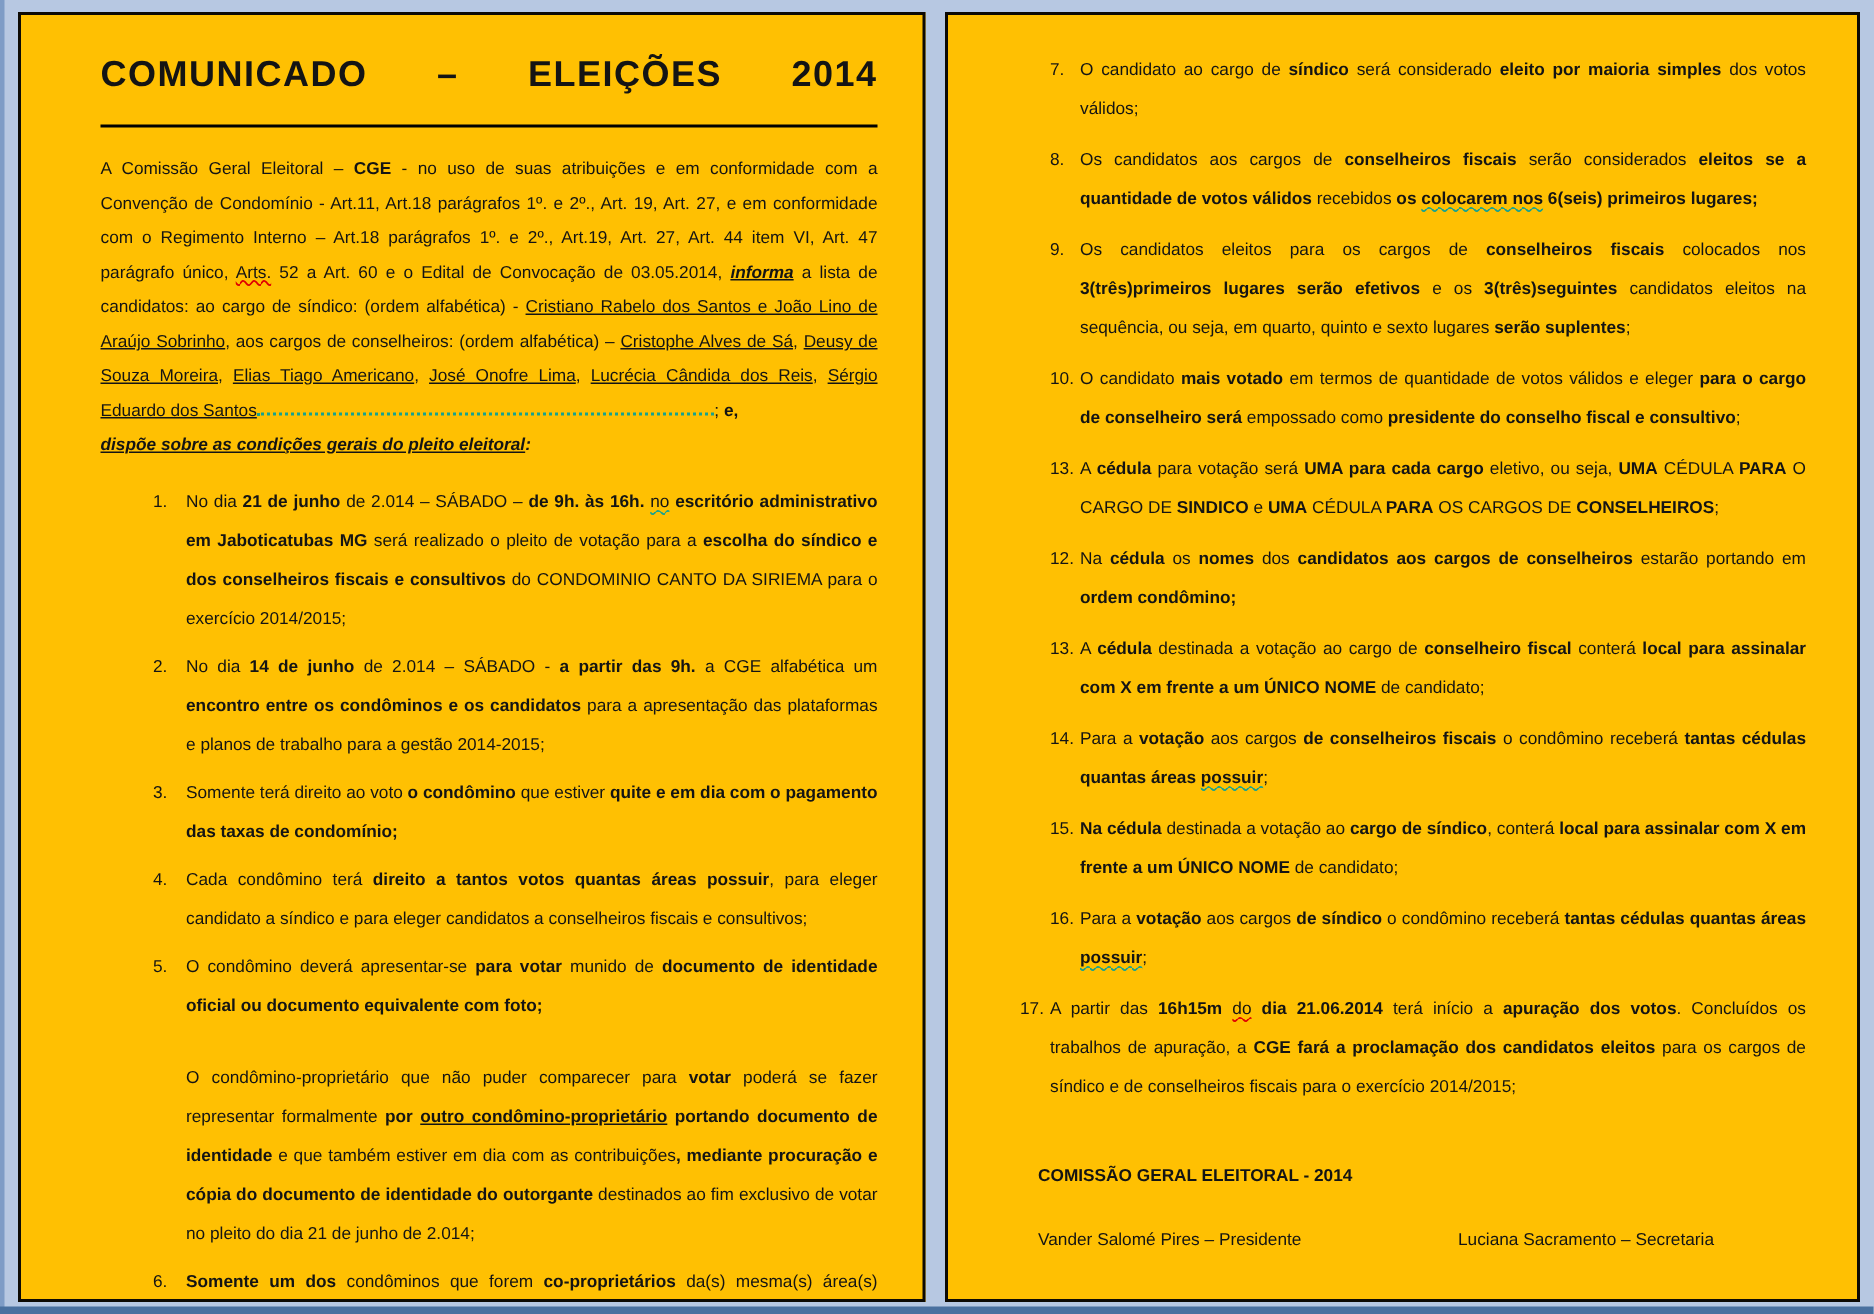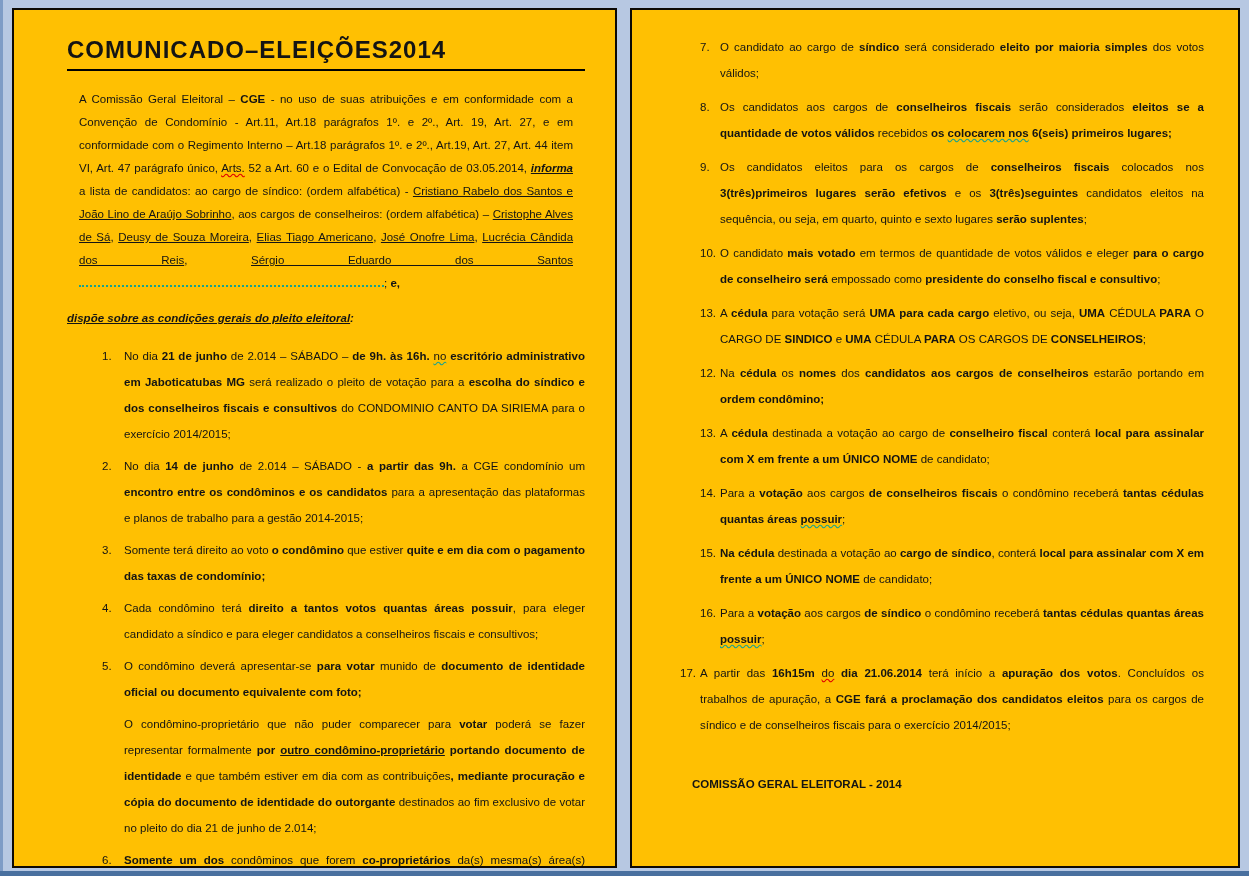--- a/index.html
+++ b/index.html
@@ -18,34 +18,34 @@
   .edge-left{position:absolute;left:0;top:0;width:3px;height:100%;background:var(--desktop-edge-left)}
   .edge-bottom{position:absolute;left:0;bottom:0;width:100%;height:5px;background:var(--desktop-edge)}
   .pages{position:absolute;top:8px;left:12px;display:flex;gap:13px}
   .page{
     background:var(--page-bg);border:2px solid var(--page-border);
     height:860px;font-size:11.5px;line-height:26px;overflow:hidden;
   }
   .page-left{width:605px;padding:26px 30px 0 53px}
   .page-right{width:610px;padding:24px 34px 0 68px}
   .title{
-    display:flex;justify-content:flex-start;align-items:baseline;
+    display:flex;justify-content:space-between;align-items:baseline;
     font-size:24px;font-weight:bold;letter-spacing:1px;line-height:28px;
-    border-bottom:2px solid #000;padding-bottom:5px;margin:0 0 17px 0;
+    border-bottom:2px solid #000;padding-bottom:19px;margin:0 0 17px 0;
   }
-  .intro{margin:12px;text-align:justify;line-height:23px}
+  .intro{margin:0;text-align:justify;line-height:23px}
   .intro-closing{margin:0 0 13px 0;line-height:23px}
   .list{margin:0}
   .item{display:flex;margin-bottom:6px}
   .page-right .item{margin-bottom:8px}
   .num{flex:none;width:22px;line-height:26px}
   .page-right .num{width:20px}
   .item .content{flex:1;min-width:0}
   .content p{margin:0;text-align:justify;line-height:26px}
-  .content p + p{margin-top:6px}
+  .content p + p{margin-top:22px}
   .list-left{margin-left:35px}
   .item.outdent{margin-left:-20px}
   .b{font-weight:bold}
   .i{font-style:italic}
   .u{text-decoration:underline}
   .rw{text-decoration:underline wavy var(--wavy-red);text-decoration-skip-ink:none}
   .gw{text-decoration:underline wavy var(--wavy-green);text-decoration-skip-ink:none}
   .b.gw{font-weight:bold}
   .fill{display:inline-block;width:305px;height:5px;border-bottom:2px dotted var(--wavy-green);vertical-align:baseline}
   .footer{margin-left:-8px}
@@ -73,21 +73,21 @@
     <div class="list list-left">
         <div class="item">
           <span class="num">1.</span>
           <div class="content">
             <p><span>No dia </span><span class="b">21 de junho</span><span> de 2.014 – SÁBADO – </span><span class="b">de 9h. às 16h.</span><span> </span><span class="gw">no</span><span> </span><span class="b">escritório administrativo em Jaboticatubas MG</span><span> será realizado o pleito de votação para a </span><span class="b">escolha do síndico e dos conselheiros fiscais e consultivos</span><span> do CONDOMINIO CANTO DA SIRIEMA para o exercício  2014/2015;</span></p>
           </div>
         </div>
         <div class="item">
           <span class="num">2.</span>
           <div class="content">
-            <p><span>No dia </span><span class="b">14 de junho</span><span> de 2.014 – SÁBADO - </span><span class="b">a partir das 9h.</span><span> a CGE condomínio um </span><span class="b">encontro entre os condôminos e os candidatos</span><span> para a apresentação das plataformas e planos de trabalho para a gestão 2014-2015;</span></p>
+            <p><span>No dia </span><span class="b">14 de junho</span><span> de 2.014 – SÁBADO - </span><span class="b">a partir das 9h.</span><span> a CGE alfabética um </span><span class="b">encontro entre os condôminos e os candidatos</span><span> para a apresentação das plataformas e planos de trabalho para a gestão 2014-2015;</span></p>
           </div>
         </div>
         <div class="item">
           <span class="num">3.</span>
           <div class="content">
             <p><span>Somente terá direito ao voto </span><span class="b">o condômino</span><span> que estiver </span><span class="b">quite e em dia com o pagamento das taxas de condomínio;</span></p>
           </div>
         </div>
         <div class="item">
           <span class="num">4.</span>
@@ -175,16 +175,20 @@
         </div>
         <div class="item outdent">
           <span class="num">17.</span>
           <div class="content">
             <p><span>A partir das </span><span class="b">16h15m</span><span> </span><span class="rw">do</span><span> </span><span class="b">dia 21.06.2014</span><span> terá início a </span><span class="b">apuração dos votos</span><span>. Concluídos os trabalhos de apuração, a </span><span class="b">CGE fará a proclamação dos candidatos eleitos</span><span> para os cargos de síndico e de conselheiros fiscais para o exercício 2014/2015;</span></p>
           </div>
         </div>
       </div>
     <div class="footer">
       <p class="footer-heading">COMISSÃO GERAL ELEITORAL  - 2014</p>
+      <div class="signatures">
+        <span class="sig-president">Vander Salomé Pires – Presidente</span>
+        <span class="sig-secretary">Luciana Sacramento – Secretaria</span>
+      </div>
     </div>
   </div>
 
 </div>
 
 </body></html>

